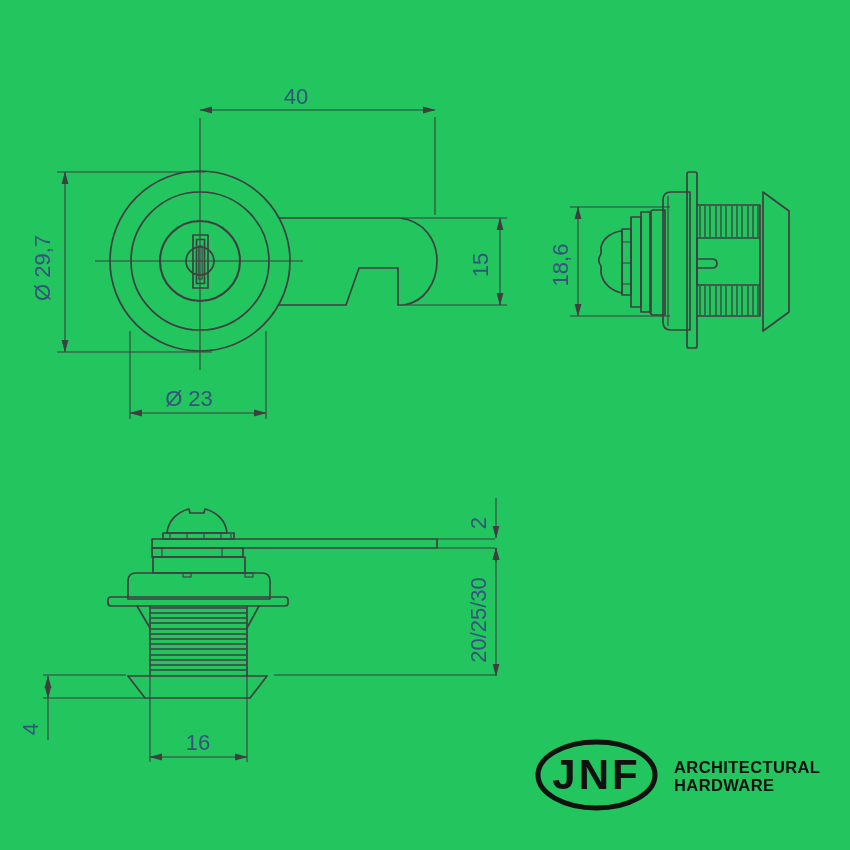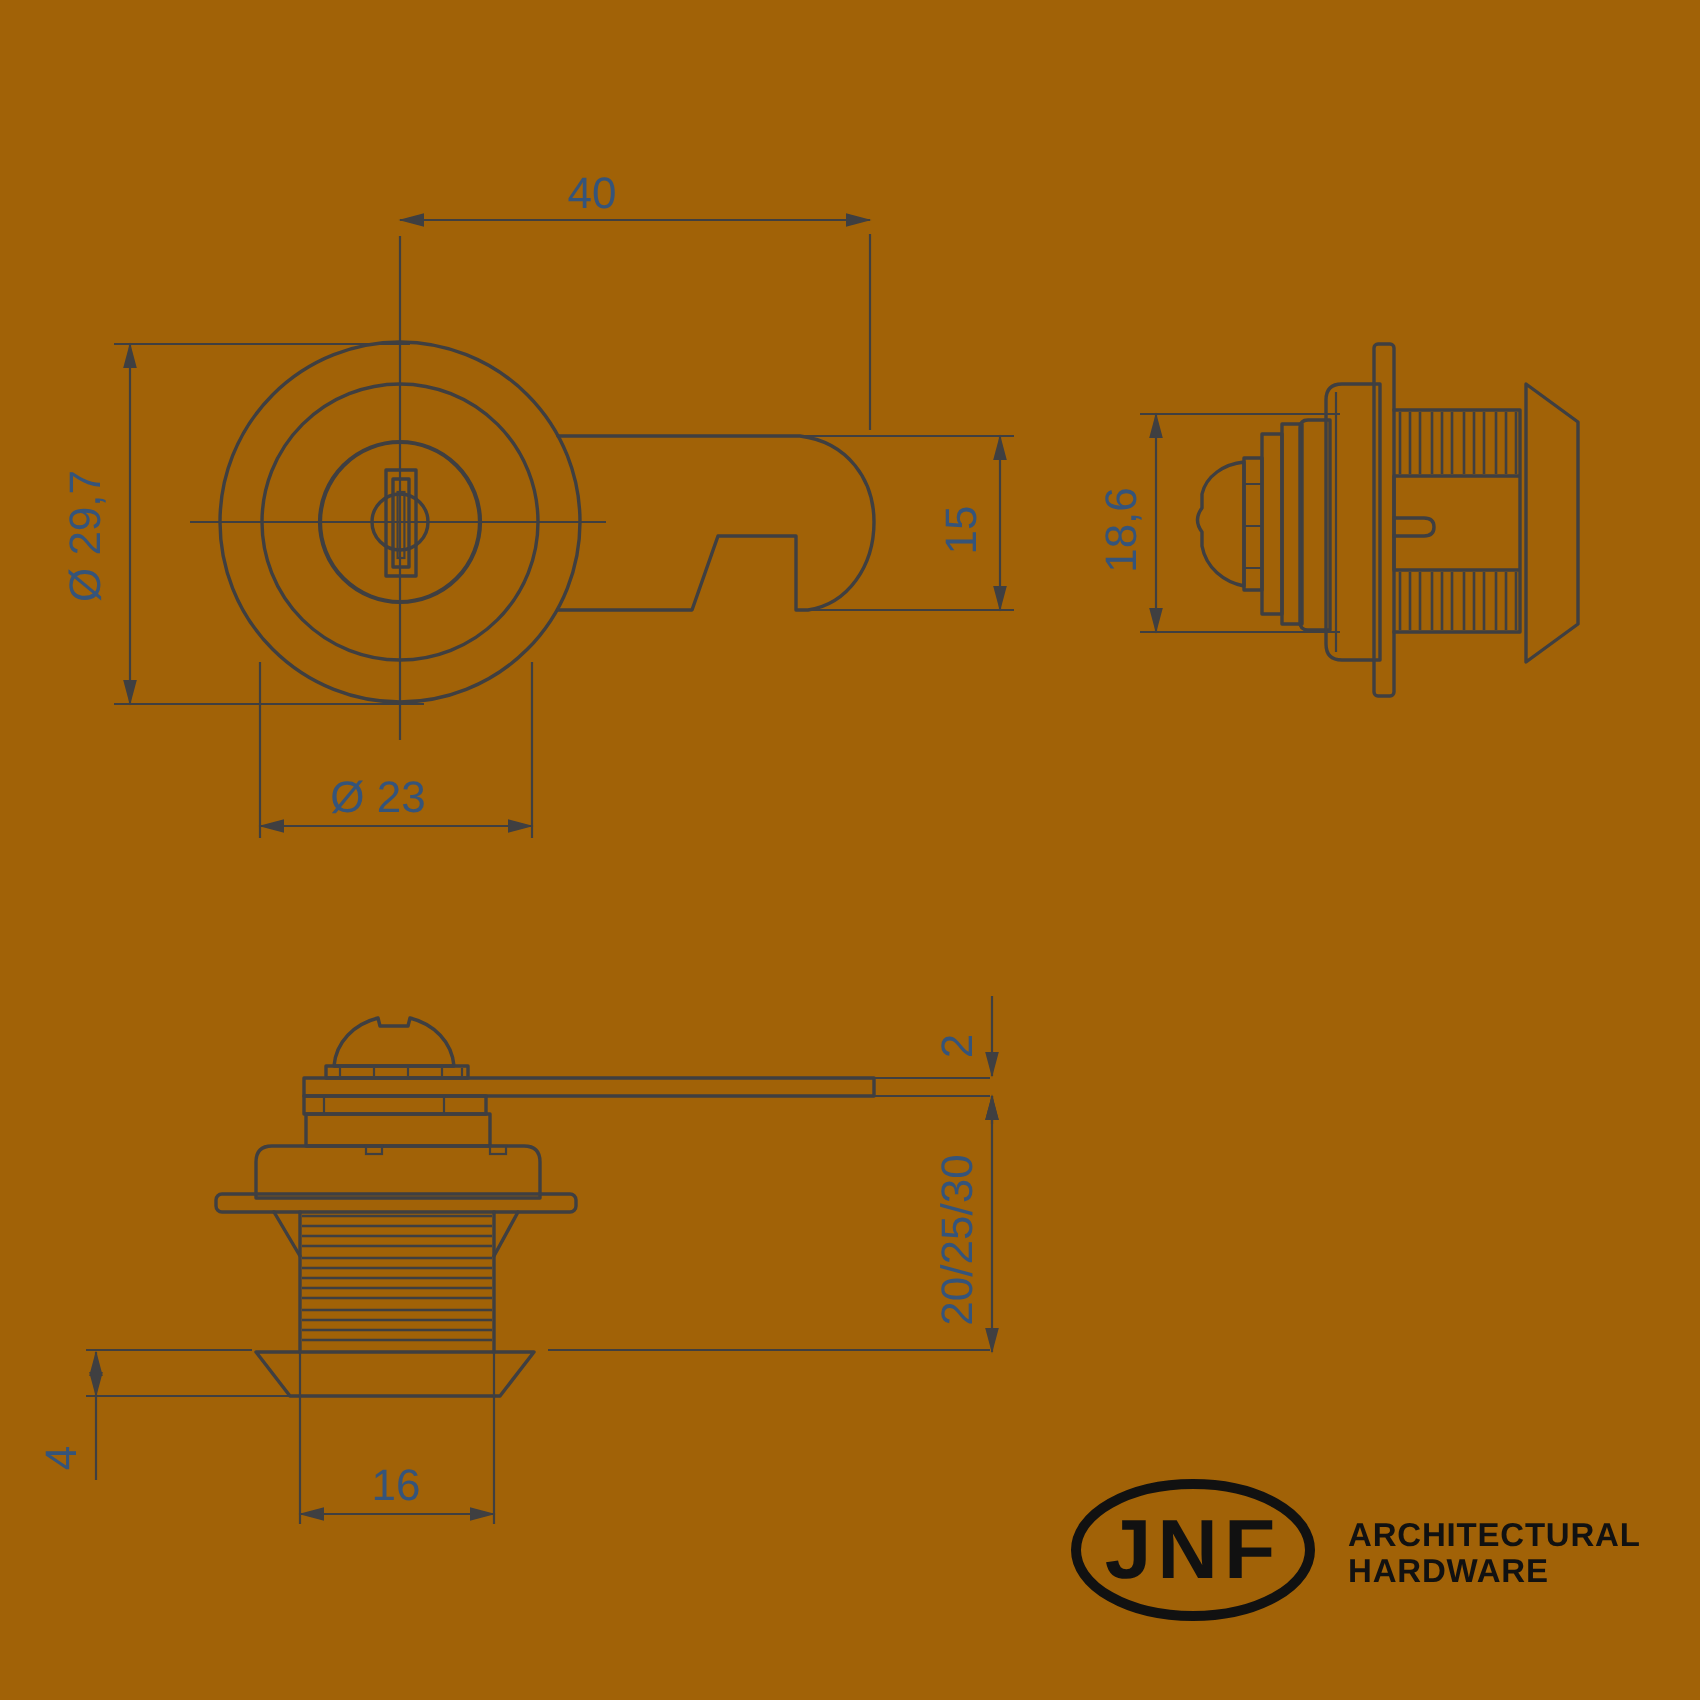--- a/index.html
+++ b/index.html
@@ -1,16 +1,16 @@
 <!DOCTYPE html>
 <html><head>
 <meta charset="utf-8">
 <style>
   html,body{margin:0;padding:0;background:#fff;}
-  .canvas{position:relative;width:850px;height:850px;background:#a16207;overflow:hidden;}
+  .canvas{position:relative;width:850px;height:850px;background:#22c55e;overflow:hidden;}
   svg text{font-family:"Liberation Sans","DejaVu Sans",sans-serif;}
   .dim{font-size:22px;}
   .obj{fill:none;stroke-width:1.7;stroke-linecap:round;stroke-linejoin:round;}
   .obj-bold{fill:none;stroke-width:2.1;}
   .thin{fill:none;stroke-width:1.1;}
   .rib{fill:none;stroke-width:1.3;}
   .dimline{fill:none;stroke-width:1.1;}
   .logo-brand{font-size:42px;font-weight:bold;letter-spacing:3px;}
   .logo-tag{font-size:16.5px;font-weight:bold;letter-spacing:0.4px;}
 </style>

